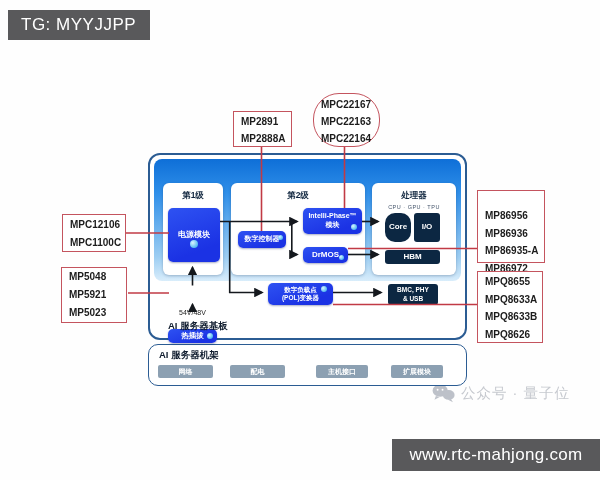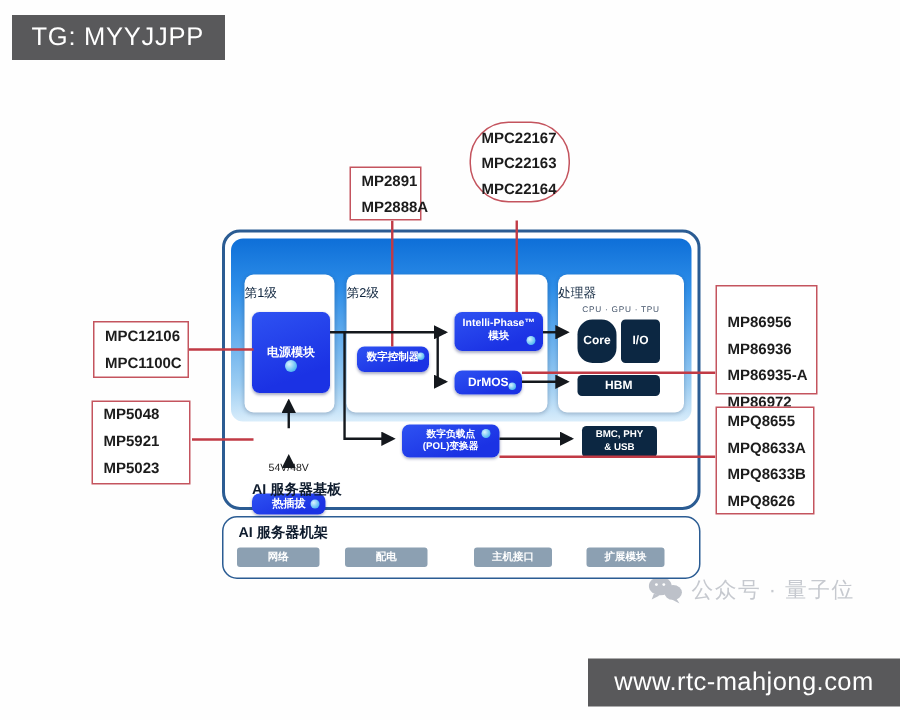--- a/index.html
+++ b/index.html
@@ -25,21 +25,21 @@
          box-sizing:border-box;z-index:10;}
   .rack-frame{border-width:1.6px;border-radius:10px;}
 
   .accel{left:154px;top:159px;width:307px;height:122px;border-radius:8px;
          background:linear-gradient(180deg,#0E6FD8 0%,#2F8FE9 28%,#9CCDF2 80%,#D9EDFB 100%);
          z-index:11;}
   .accel-title{left:0;top:4px;width:100%;text-align:center;color:#fff;
          font-size:11.5px;font-weight:bold;letter-spacing:2px;}
 
   .card{background:#fff;border-radius:6px;box-shadow:0 1px 3px rgba(13,40,80,.28);z-index:12;}
-  .card-title{width:100%;font-size:8.5px;font-weight:normal;color:#10263F;
+  .card-title{width:100%;text-align:center;font-size:8.5px;font-weight:bold;color:#10263F;
          margin-top:7px;}
   .card-sub{width:100%;text-align:center;font-size:5.5px;color:#44546A;margin-top:2px;
          letter-spacing:.5px;}
 
   .chip{background:linear-gradient(160deg,#2E52F2 0%,var(--chip-blue,#1B32E4) 75%);
         border-radius:5px;color:#fff;font-weight:bold;display:flex;flex-direction:column;
         align-items:center;justify-content:center;text-align:center;z-index:20;
         box-shadow:0 1px 2px rgba(10,20,90,.35);line-height:1.25;}
   .dot{border-radius:50%;background:radial-gradient(circle at 35% 35%,#D9F4FF 0%,#54B8F2 70%,#2E9BE0 100%);
        position:absolute;}
@@ -63,25 +63,25 @@
         color:var(--watermark-gray,#C6C9CF);font-size:14.5px;letter-spacing:1px;z-index:5;}
   .wm-icon{fill:#BDC1C9;}
 </style>
 </head>
 <body>
 
 <div class="stage">
 
   <div class="abs gray-bar tg-tag">TG: MYYJJPP</div>
 
-  <div class="abs callout" style="left:233px;top:111px;width:48px;height:36px;line-height:17px;padding-top:1px;">
+  <div class="abs callout" style="left:233px;top:111px;width:59px;height:36px;line-height:17px;padding-top:1px;">
     <div>MP2891</div>
     <div>MP2888A</div>
   </div>
-  <div class="abs callout" style="left:313px;top:81px;width:67px;height:54px;line-height:17px;padding-top:2px;border-radius:26px;">
+  <div class="abs callout" style="left:313px;top:93px;width:67px;height:54px;line-height:17px;padding-top:2px;border-radius:26px;">
     <div>MPC22167</div>
     <div>MPC22163</div>
     <div>MPC22164</div>
   </div>
   <div class="abs callout" style="left:62px;top:214px;width:64px;height:38px;line-height:18px;padding-top:1px;">
     <div>MPC12106</div>
     <div>MPC1100C</div>
   </div>
   <div class="abs callout" style="left:61px;top:267px;width:66px;height:56px;line-height:18px;padding-top:0;">
     <div>MP5048</div>

